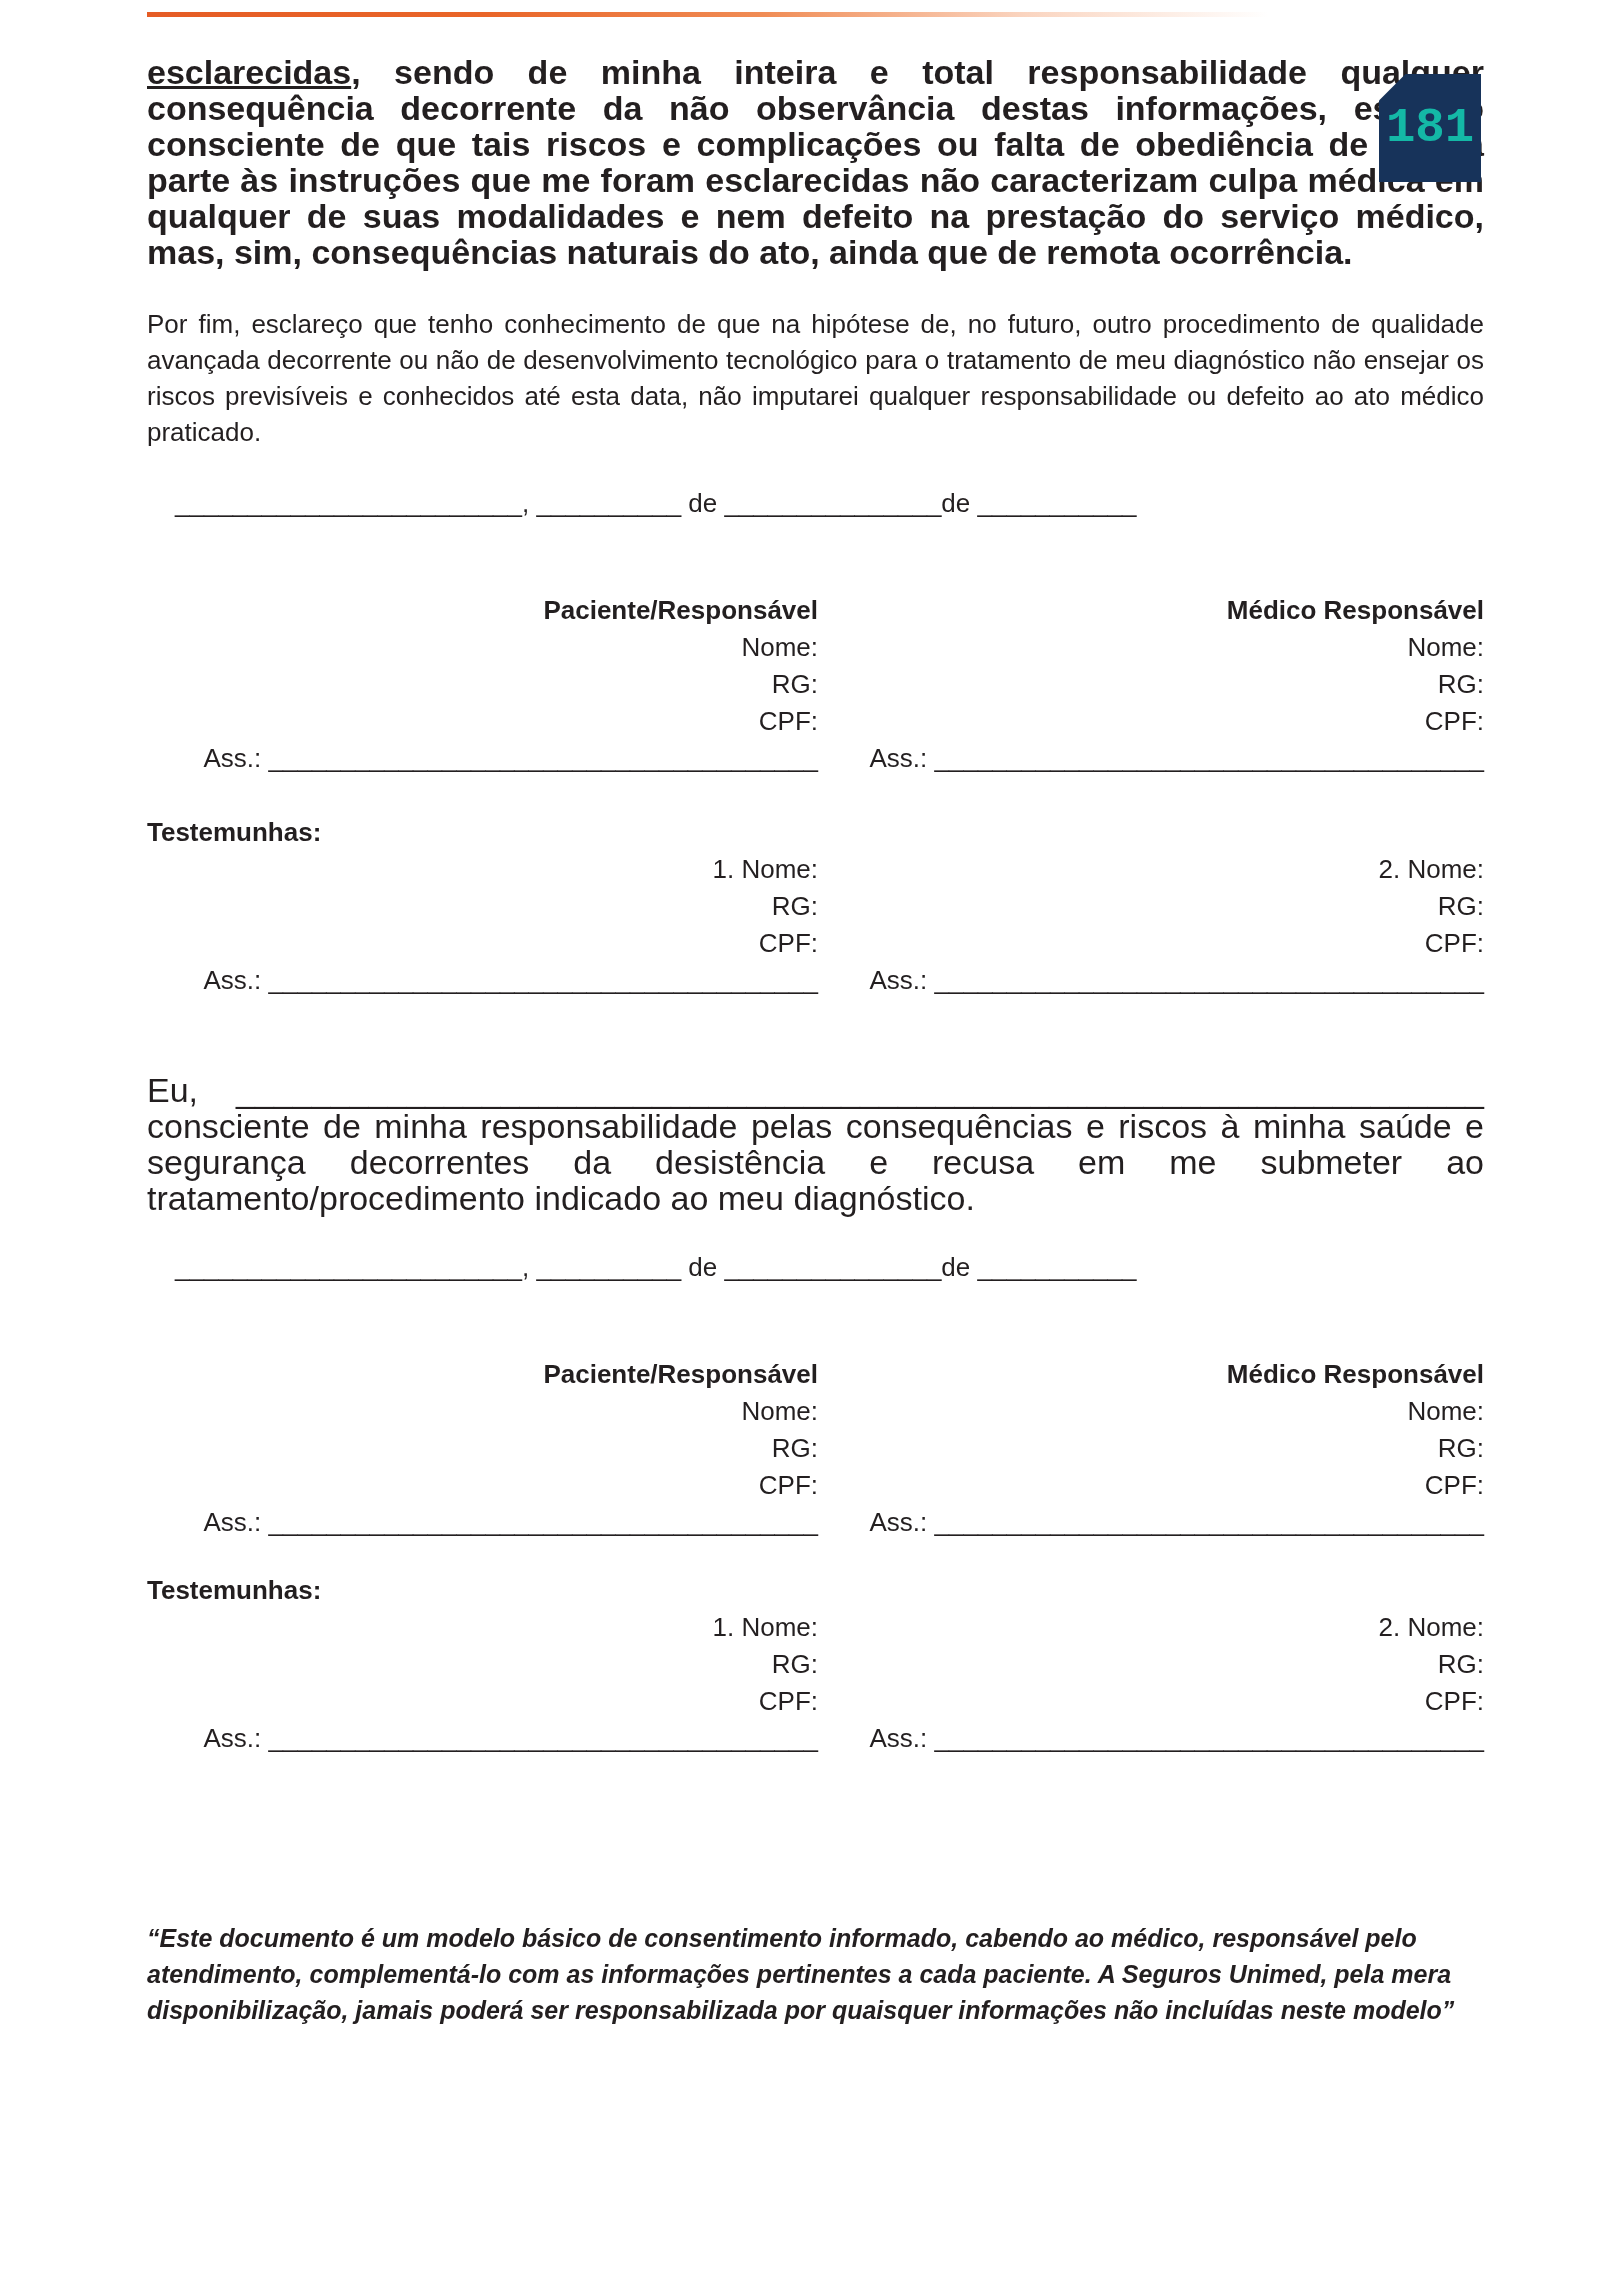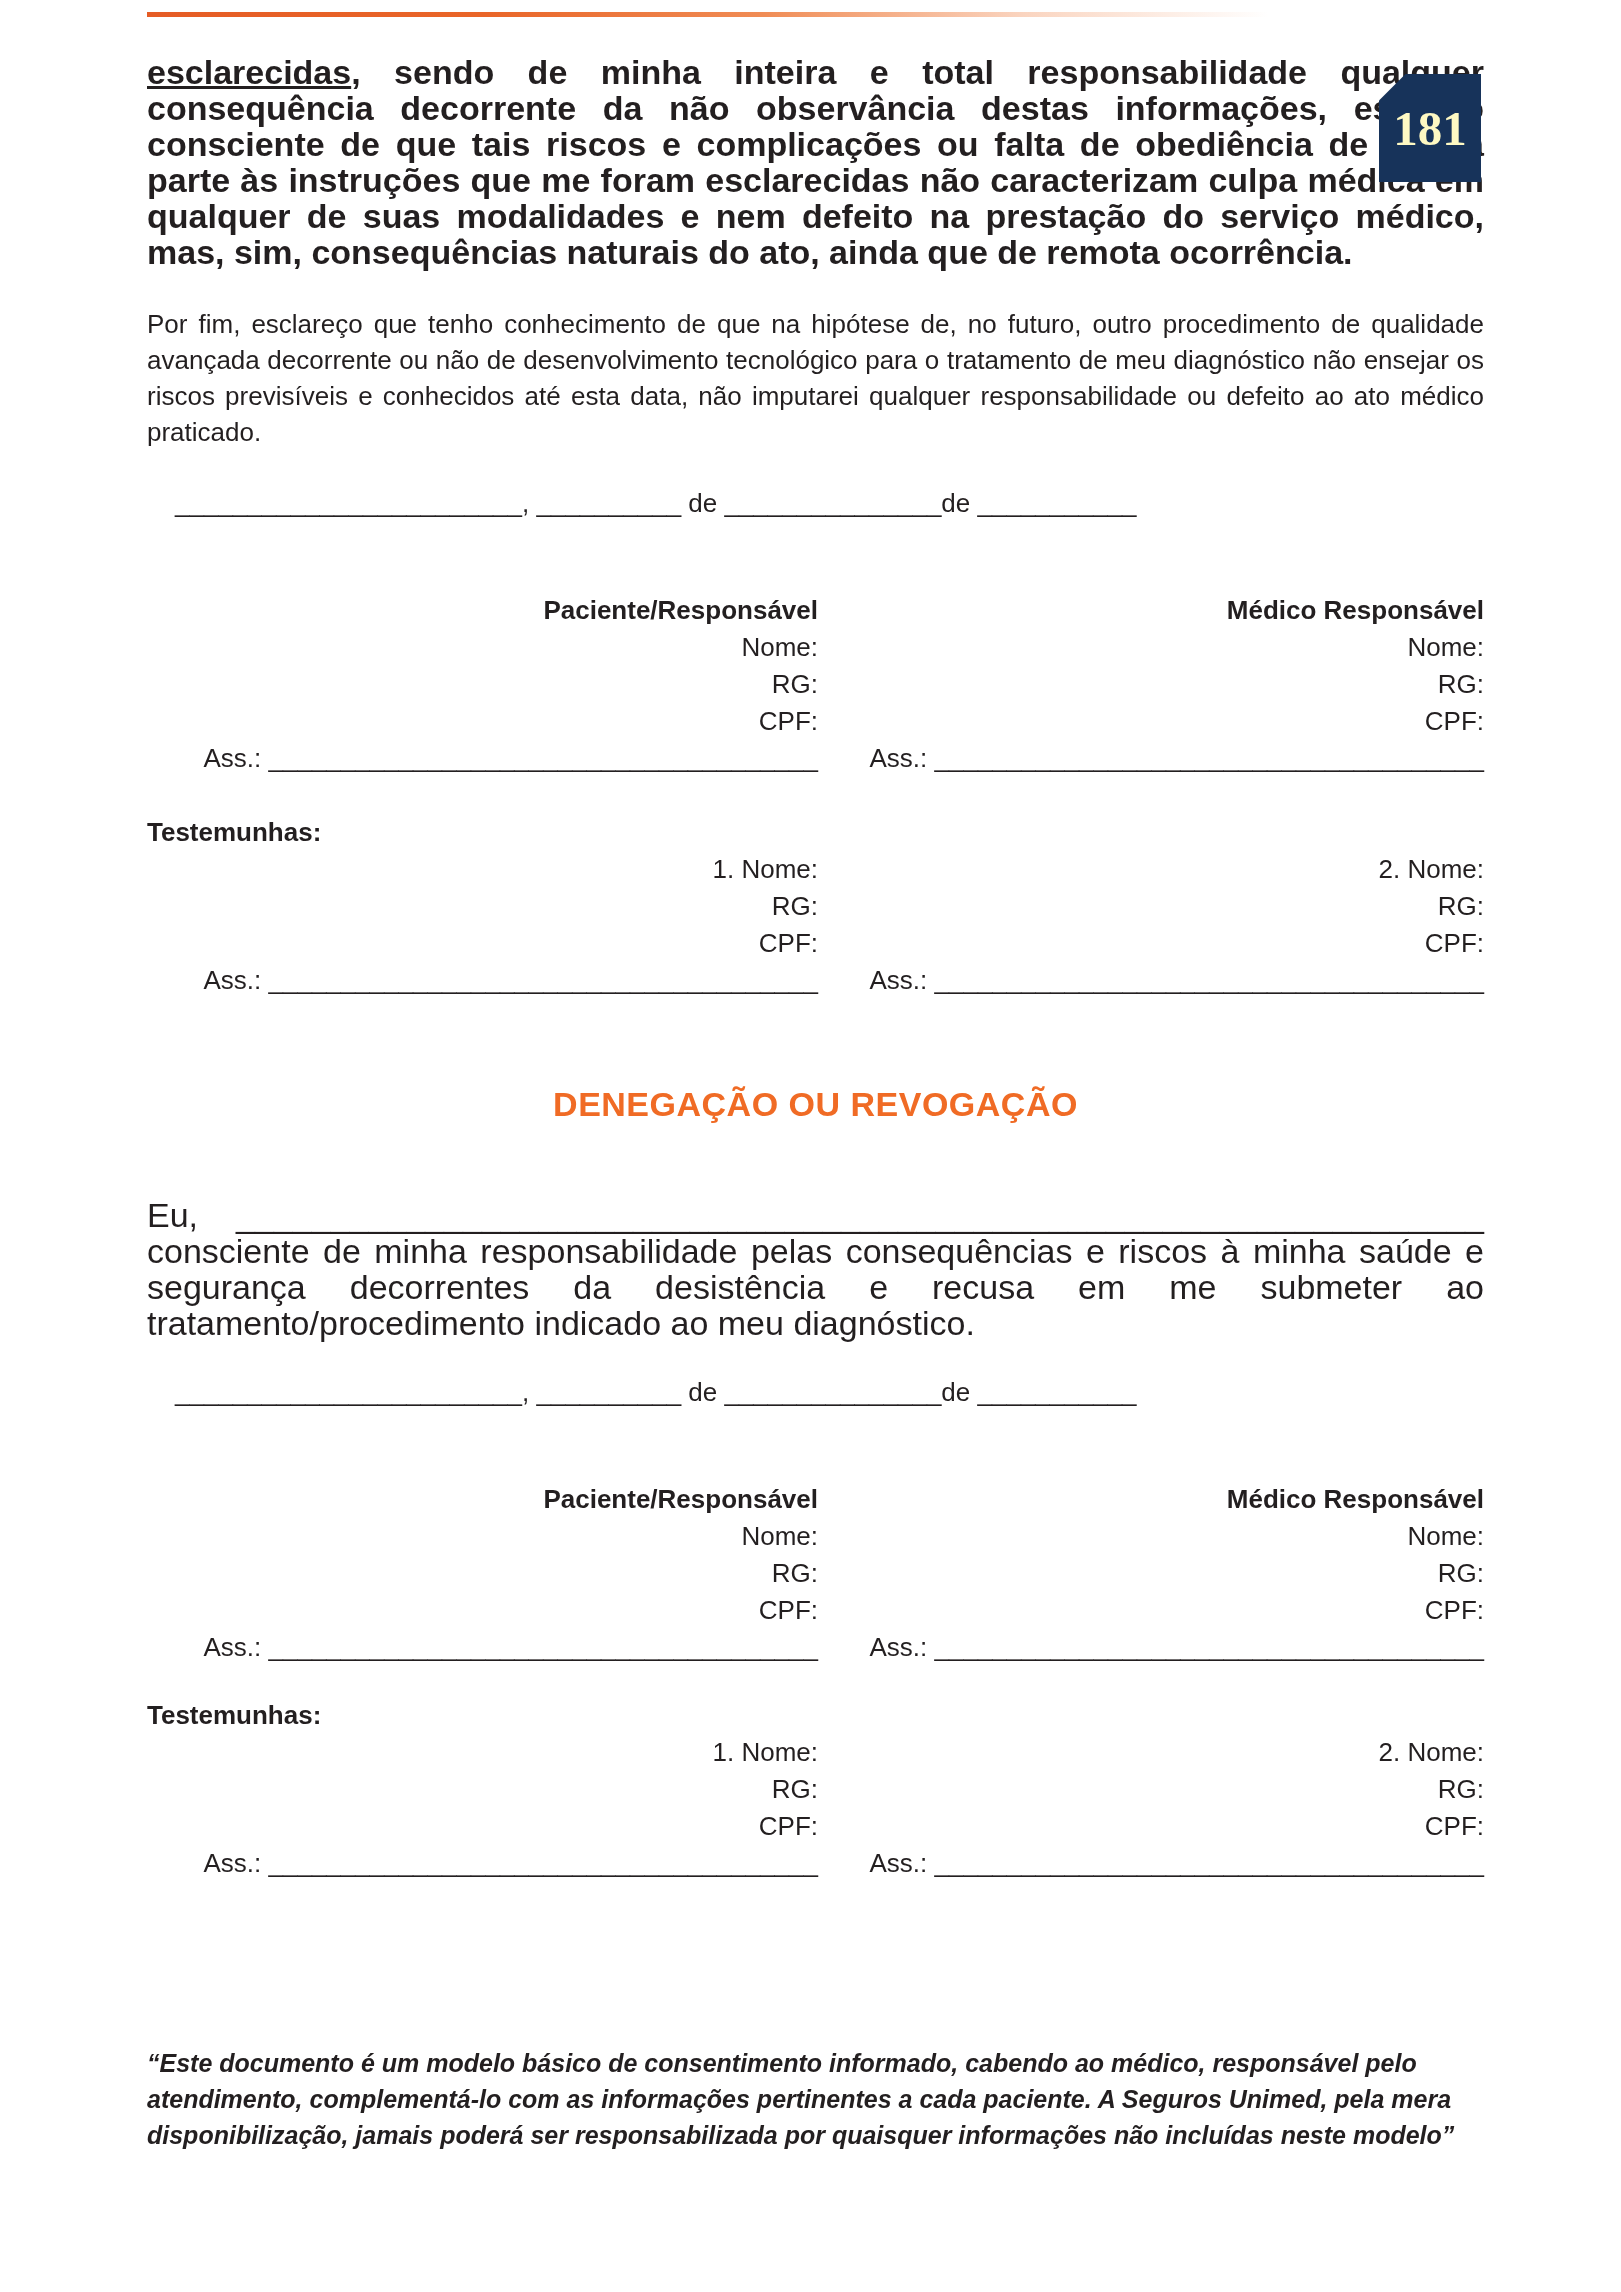--- a/index.html
+++ b/index.html
@@ -47,22 +47,22 @@
     right: 140px;
     width: 102px;
     height: 108px;
     background: #17335a;
     clip-path: polygon(26.5px 0, 100% 0, 100% 100%, 0 100%, 0 26.5px);
     display: flex;
     align-items: center;
     justify-content: center;
   }
   .page-badge span {
-    color: #fef9c3;
-    font-family: Liberation Serif, serif;
+    color: #14b8a6;
+    font-family: Liberation Mono, monospace;
     font-weight: 700;
     font-size: 49px;
     line-height: 1;
   }
 
   
   .body-bold {
     margin-top: 37px;
     font-size: 34px;
     font-weight: 700;
@@ -188,21 +188,20 @@
           <div class="field-row">RG:</div>
           <div class="field-row">CPF:</div>
           <div class="field-row">
             <span>Ass.:</span>
             <span>______________________________________</span>
           </div>
         </div>
       </div>
     </div>
 
-    <h2 class="orange-heading">DENEGAÇÃO OU REVOGAÇÃO</h2>
 
     <p class="eu-para">
       <span>Eu,</span>
       <span>__________________________________________________________________</span>
       <span>consciente de minha responsabilidade pelas consequências e riscos à minha saúde e segurança decorrentes da desistência e recusa em me submeter ao tratamento/procedimento indicado ao meu diagnóstico.</span>
     </p>
 
     <p class="date-line date-line2">________________________, __________ de _______________de ___________</p>
 
     <div class="sig-grid mt-sig2">

